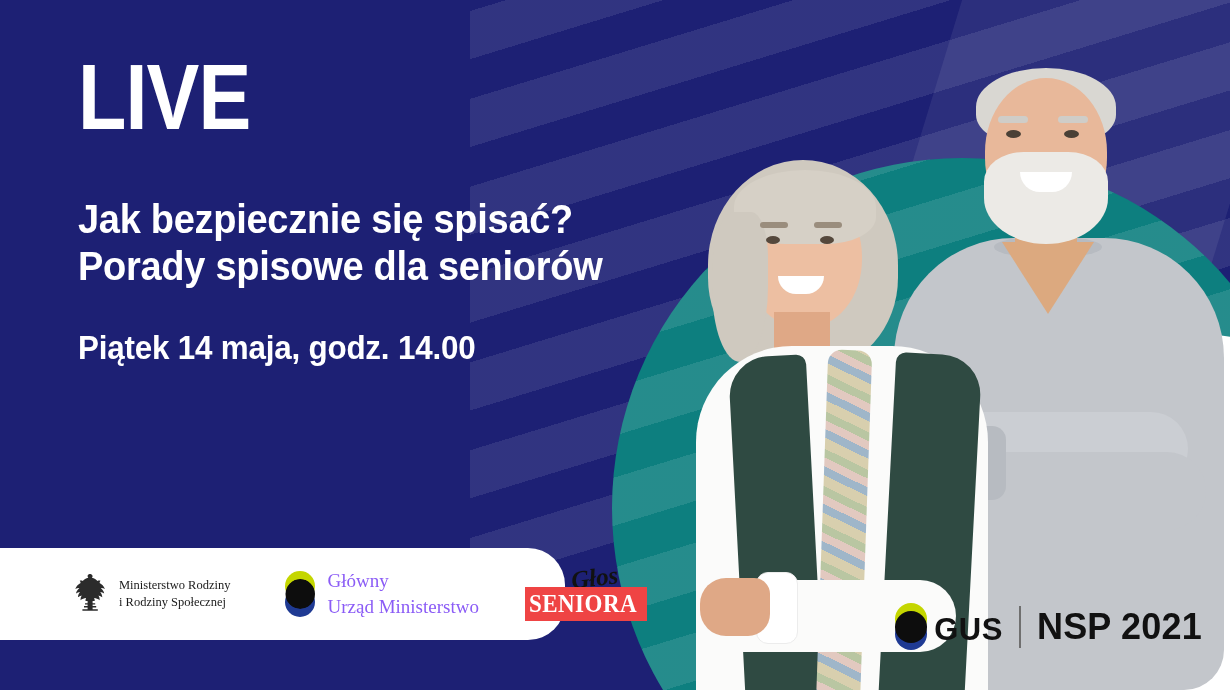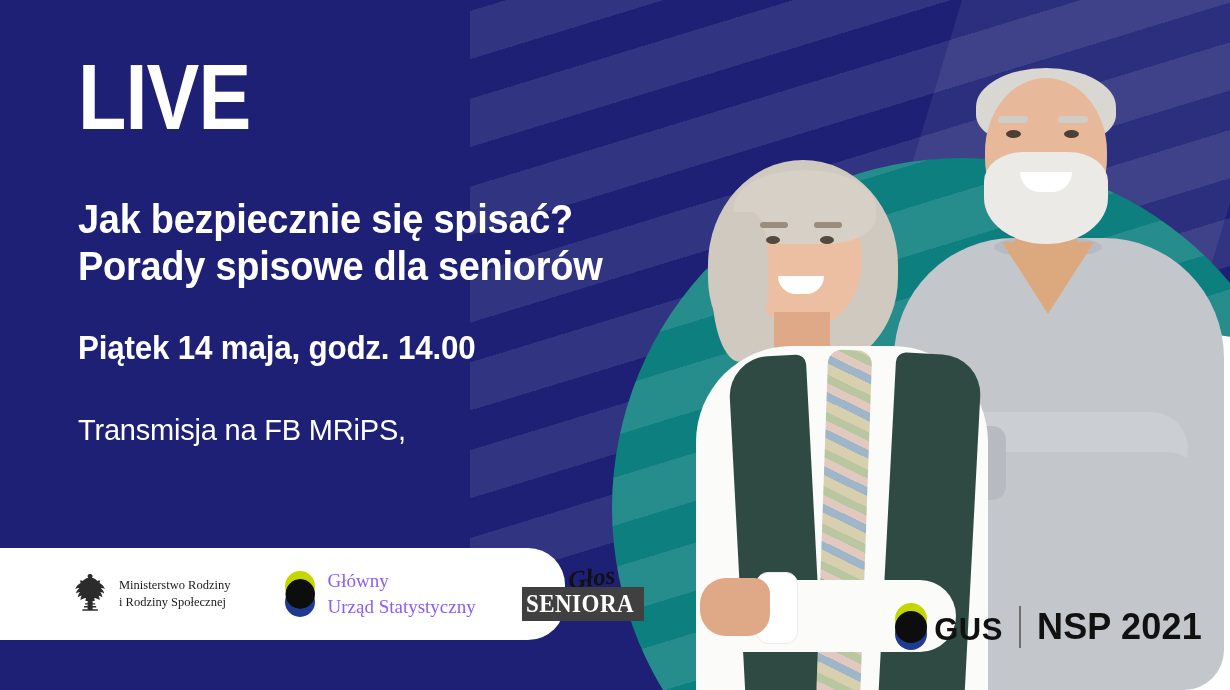--- a/index.html
+++ b/index.html
@@ -244,21 +244,21 @@
   }
 
   
   .seniora{position:relative;width:122px;height:58px;}
   .seniora .glos{
     position:absolute;left:46px;top:-1px;
     font-family:"Liberation Serif", serif;font-style:italic;font-weight:700;
     font-size:25px;color:#111;transform:rotate(-7deg);
   }
   .seniora .redbox{
-    position:absolute;left:0;top:22px;width:122px;height:34px;background:#404040;
+    position:absolute;left:0;top:22px;width:122px;height:34px;background:#ef4444;
   }
   .seniora .redbox span{
     position:absolute;left:4px;top:3px;
     font-family:"Liberation Serif", serif;font-weight:700;
     font-size:25px;letter-spacing:0.5px;color:#ffffff;
     transform:scaleX(0.92);transform-origin:left top;
   }
 
   
   .gus-lockup{
@@ -342,21 +342,20 @@
     <div class="live">LIVE</div>
 
     <div class="headline">
       <div>Jak bezpiecznie się spisać?</div>
       <div>Porady spisowe dla seniorów</div>
     </div>
 
     <div class="date">Piątek 14 maja, godz. 14.00</div>
 
     <div class="transmission">
-      <div>Transmisja na FB MRiPS,</div>
     </div>
   </div>
 
   <div class="logobar">
 
     <div class="logo-slot slot-mrips">
       <span class="eagle">
         <svg viewBox="0 0 40 44" width="40" height="44" aria-hidden="true">
           <g fill="#2b2b2b">
             <path d="M20 2c1.6 0 2.6 1.1 2.6 2.2 0 .6-.3 1.1-.7 1.5 2.4.5 4.3 1.7 5.6 3.3.9-.5 2-.6 3-.2-.6.6-.9 1.4-.9 2.2 2.6 1.4 4.4 3.5 5.3 5.9-1.3-.6-2.7-.9-4.1-.8 1.7 1.5 2.9 3.3 3.4 5.3-1.2-.8-2.6-1.3-4-1.4 1.3 1.6 2 3.4 2.1 5.3-1.1-.9-2.4-1.5-3.8-1.8.9 1.5 1.3 3.1 1.2 4.7-1.7-1.2-3.6-1.9-5.6-2.1.5.9.7 1.9.6 2.9h-2.1v2.2h2.6v1.3h-2.6v1.6h3.6v1.3h-3.6v1.9h5.2v1.4H12.4v-1.4h5.2v-1.9H14v-1.3h3.6v-1.6H15v-1.3h2.6v-2.2h-2.1c-.1-1 .1-2 .6-2.9-2 .2-3.9.9-5.6 2.1-.1-1.6.3-3.2 1.2-4.7-1.4.3-2.7.9-3.8 1.8.1-1.9.8-3.7 2.1-5.3-1.4.1-2.8.6-4 1.4.5-2 1.7-3.8 3.4-5.3-1.4-.1-2.8.2-4.1.8.9-2.4 2.7-4.5 5.3-5.9 0-.8-.3-1.6-.9-2.2 1-.4 2.1-.3 3 .2 1.3-1.6 3.2-2.8 5.6-3.3-.4-.4-.7-.9-.7-1.5C17.4 3.1 18.4 2 20 2z"></path>
@@ -371,21 +370,21 @@
     </div>
 
     <div class="logo-slot slot-gus">
       <span class="gusmark">
         <i class="c-lime"></i>
         <i class="c-blue"></i>
         <i class="c-black"></i>
       </span>
       <span class="gus-text">
         <span>Główny</span><br>
-        <span>Urząd Statystyczny</span>
+        <span>Urząd Ministerstwo</span>
       </span>
     </div>
 
     <div class="logo-slot slot-seniora">
       <span class="seniora">
         <span class="glos">Głos</span>
         <span class="redbox">
           <span>SENIORA</span>
         </span>
       </span>

